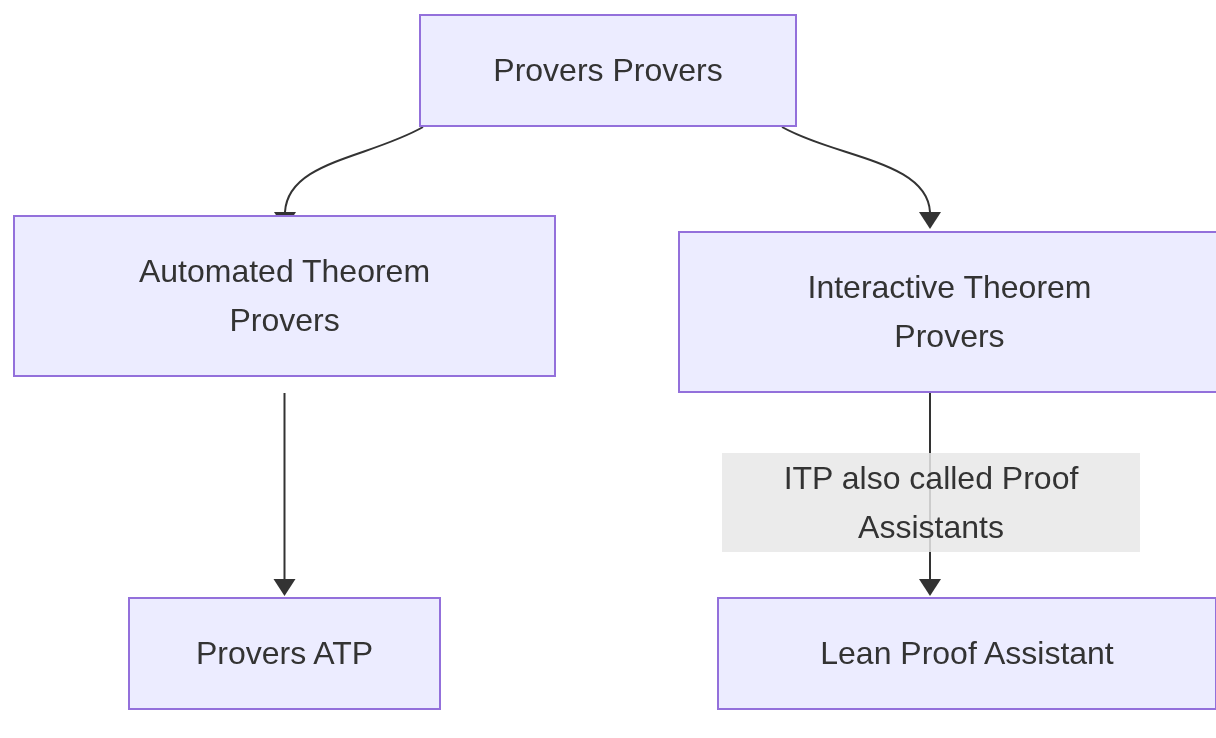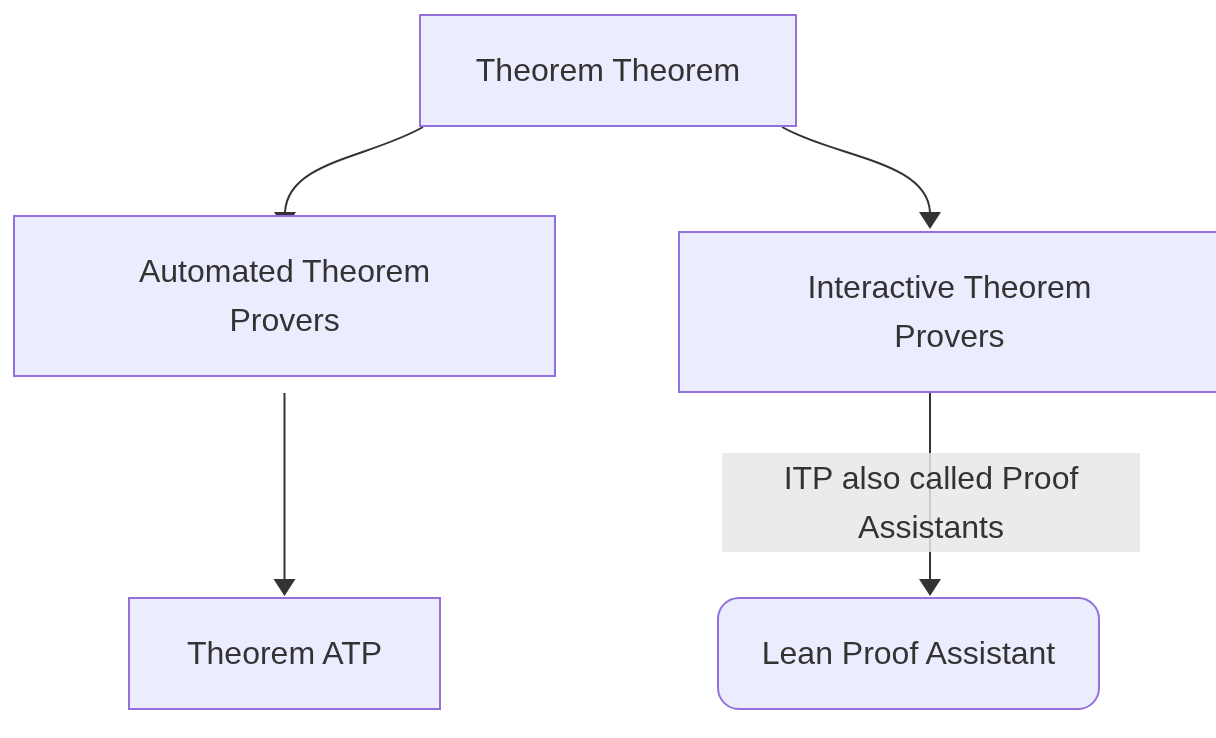--- a/index.html
+++ b/index.html
@@ -48,21 +48,21 @@
     border: 2px solid var(--node-border);
     color: var(--text-color);
     font-size: 32px;
     line-height: 49px;
     white-space: pre-line;
   }
   .node-root     { left: 419px; top: 14px;  width: 378px; height: 113px; }
   .node-atp      { left: 13px;  top: 215px; width: 543px; height: 162px; }
   .node-itp      { left: 678px; top: 231px; width: 543px; height: 162px; }
   .node-wolfram  { left: 128px; top: 597px; width: 313px; height: 113px; }
-  .node-lean     { left: 717px; top: 597px; width: 383px; height: 113px; border-radius: 22px; }
+  .node-lean     { left: 717px; top: 597px; width: 500px; height: 113px; }
   .edge-label {
     position: absolute;
     left: 722px; top: 447px; width: 418px; height: 99px;
     display: flex;
     align-items: center;
     justify-content: center;
     text-align: center;
     background: rgba(232, 232, 232, 0.85);
     color: var(--text-color);
     font-size: 32px;
@@ -87,25 +87,25 @@
     <path class="edge-path" d="M 284.5 393 L 284.5 580"></path>
     <polygon class="arrowhead" points="284.5,596 273.5,579 295.5,579"></polygon>
 
     <path class="edge-path" d="M 930 393 L 930 580"></path>
     <polygon class="arrowhead" points="930,596 919,579 941,579"></polygon>
   </svg>
 
   <div class="edge-label">ITP also called Proof
 Assistants</div>
 
-  <div class="node node-root">Theorem Theorem</div>
+  <div class="node node-root">Provers Provers</div>
 
   <div class="node node-atp">Automated Theorem
 Provers</div>
 
   <div class="node node-itp">Interactive Theorem
 Provers</div>
 
-  <div class="node node-wolfram">Theorem ATP</div>
+  <div class="node node-wolfram">Provers ATP</div>
 
   <div class="node node-lean">Lean Proof Assistant</div>
 
 </div>
 
 </body></html>

